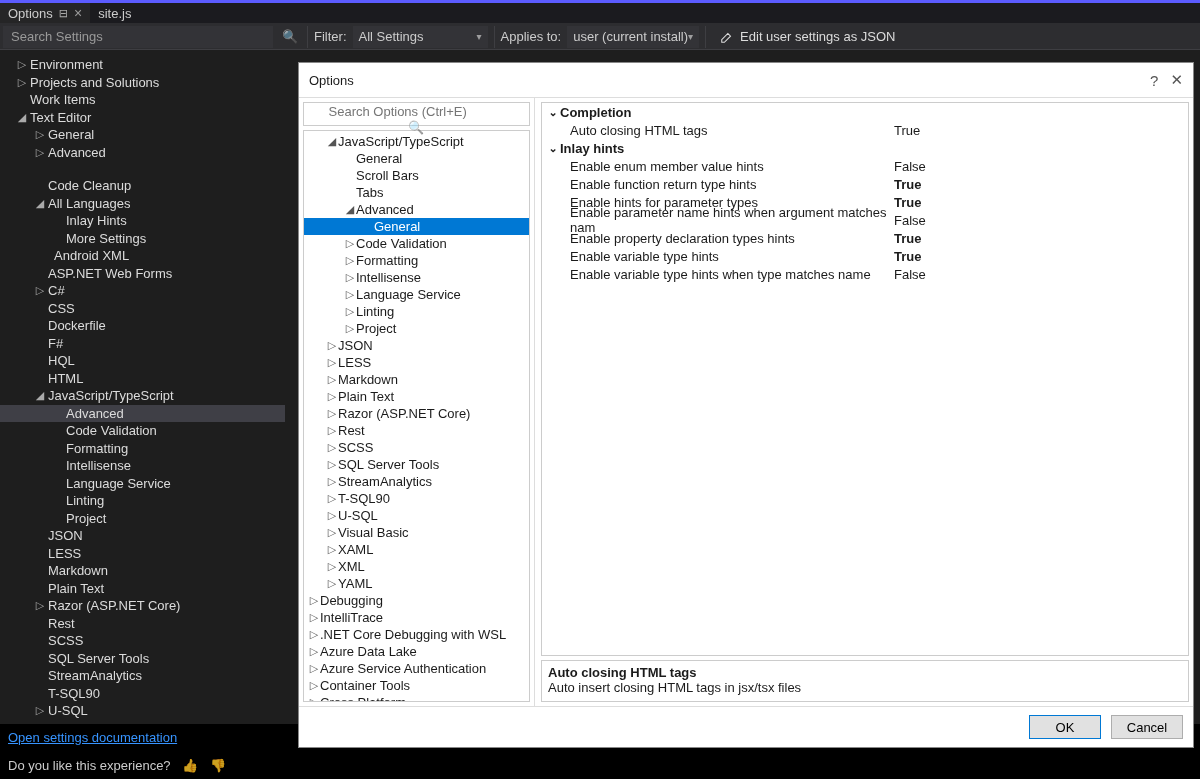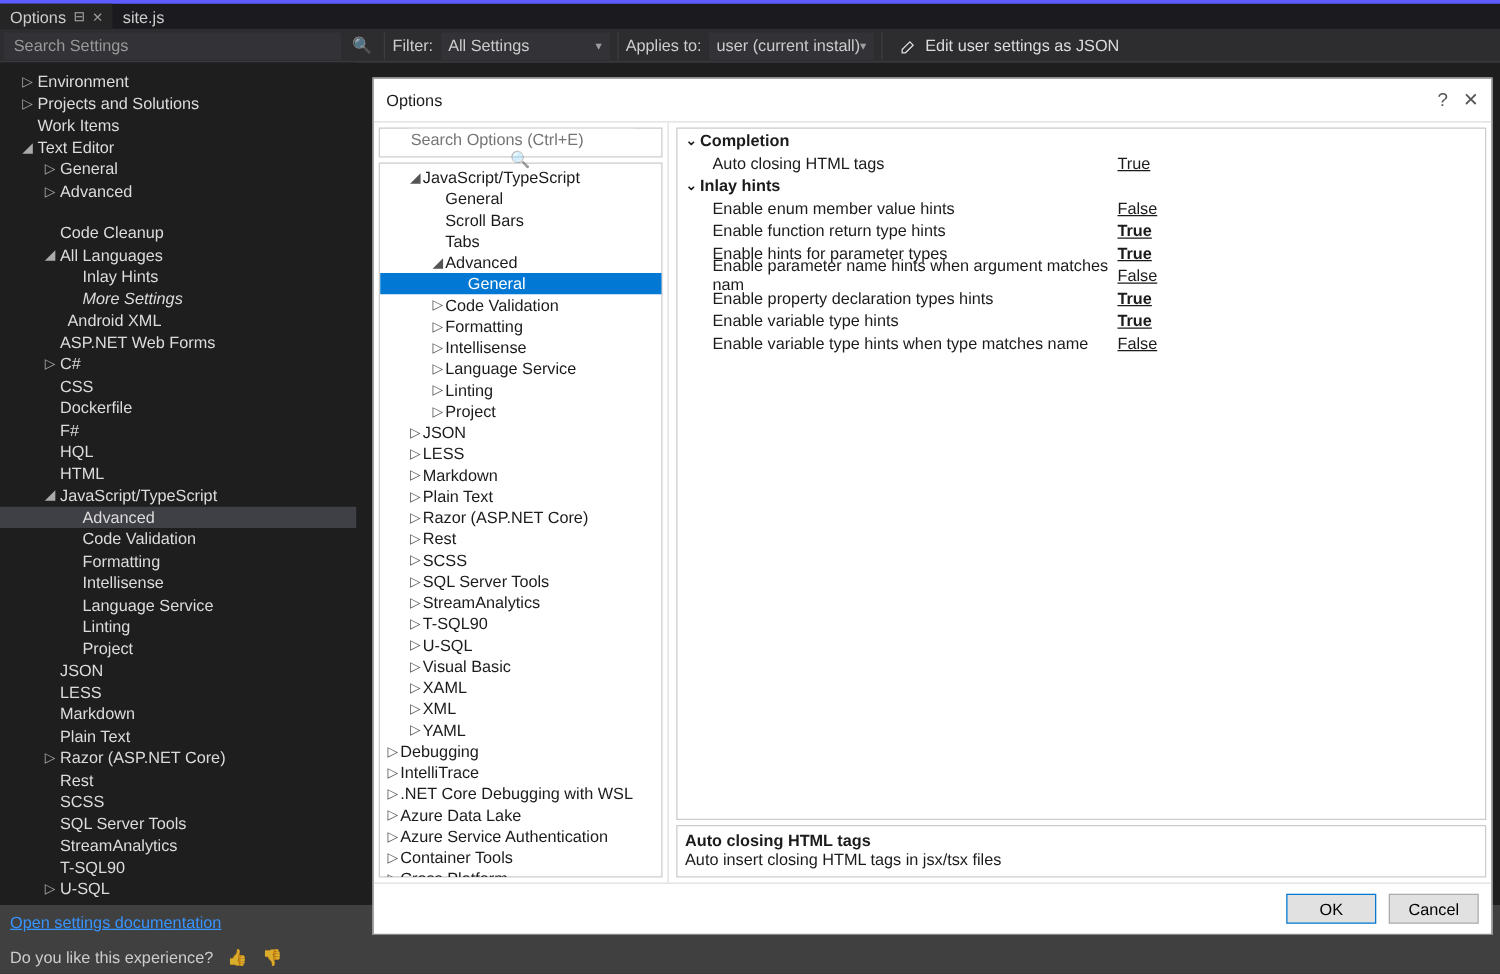--- a/index.html
+++ b/index.html
@@ -38,27 +38,27 @@
   .dlg-tree::-webkit-scrollbar-thumb{background:#cdcdcd;border:3px solid #fff;border-radius:7px;}
   .dt-row { display:flex; align-items:center; height:17px; padding-right:4px; }
   .dt-row.sel { background:#0078d4; color:#fff; }
   .dt-tw { width:12px; display:inline-block; text-align:center; font-size:11px; color:#555; }
   .dlg-right { flex:1; display:flex; flex-direction:column; padding:4px 4px 4px 6px; }
   .grid { flex:1; border:1px solid #ccc; overflow:auto; }
   .gr-row { display:flex; align-items:center; height:18px; padding:0 4px; }
   .gr-row.head { font-weight:600; }
   .gr-row .exp { width:14px; display:inline-block; text-align:center; font-size:11px; }
   .gr-lab { flex:1; padding-left:10px; }
-  .gr-val { width:290px;text-decoration:underline; }
+  .gr-val { width:290px; }
   .bold { font-weight:700; }
   .desc { border:1px solid #ccc; margin-top:4px; padding:4px 6px; min-height:42px; }
   .dlg-foot { height:40px; display:flex; justify-content:flex-end; align-items:center; gap:10px; padding:0 10px; }
   .btn { min-width:72px; height:24px; border:1px solid #adadad; background:#e1e1e1; font:inherit; }
   .btn.primary { border:1px solid #0078d4; }
-  .footer { position:absolute; left:0; bottom:0; height:55px; width:1200px; background:#404040; color:#ccc; padding:6px 8px; display:flex; flex-direction:column; justify-content:space-between;}
+  .footer { position:absolute; left:0; bottom:0; height:55px; width:1200px; background:#000000; color:#ccc; padding:6px 8px; display:flex; flex-direction:column; justify-content:space-between;}
   .doc-link { color:#3794ff; text-decoration:underline; }
   .thumbs { margin-left:8px; opacity:.8; }
 </style>
 </head>
 <body>
 
 <div class="topbar">
   <div class="tab active">
     <span>Options</span>
     <span class="pin">⊟</span>
@@ -125,21 +125,21 @@
           <span>Code Cleanup</span>
         </div>
         <div class="tree-row" style="padding-left: 34px;">
           <span class="tw">◢</span>
           <span>All Languages</span>
         </div>
         <div class="tree-row" style="padding-left: 52px;">
           <span class="tw"></span>
           <span>Inlay Hints</span>
         </div>
-        <div class="tree-row" style="padding-left: 52px; font-style: italic;">
+        <div class="tree-row" style="padding-left: 52px;">
           <span class="tw"></span>
           <span>More Settings</span>
         </div>
         <div class="tree-row" style="padding-left: 40px;">
           <span class="tw"></span>
           <span>Android XML</span>
         </div>
         <div class="tree-row" style="padding-left: 34px;">
           <span class="tw"></span>
           <span>ASP.NET Web Forms</span>

